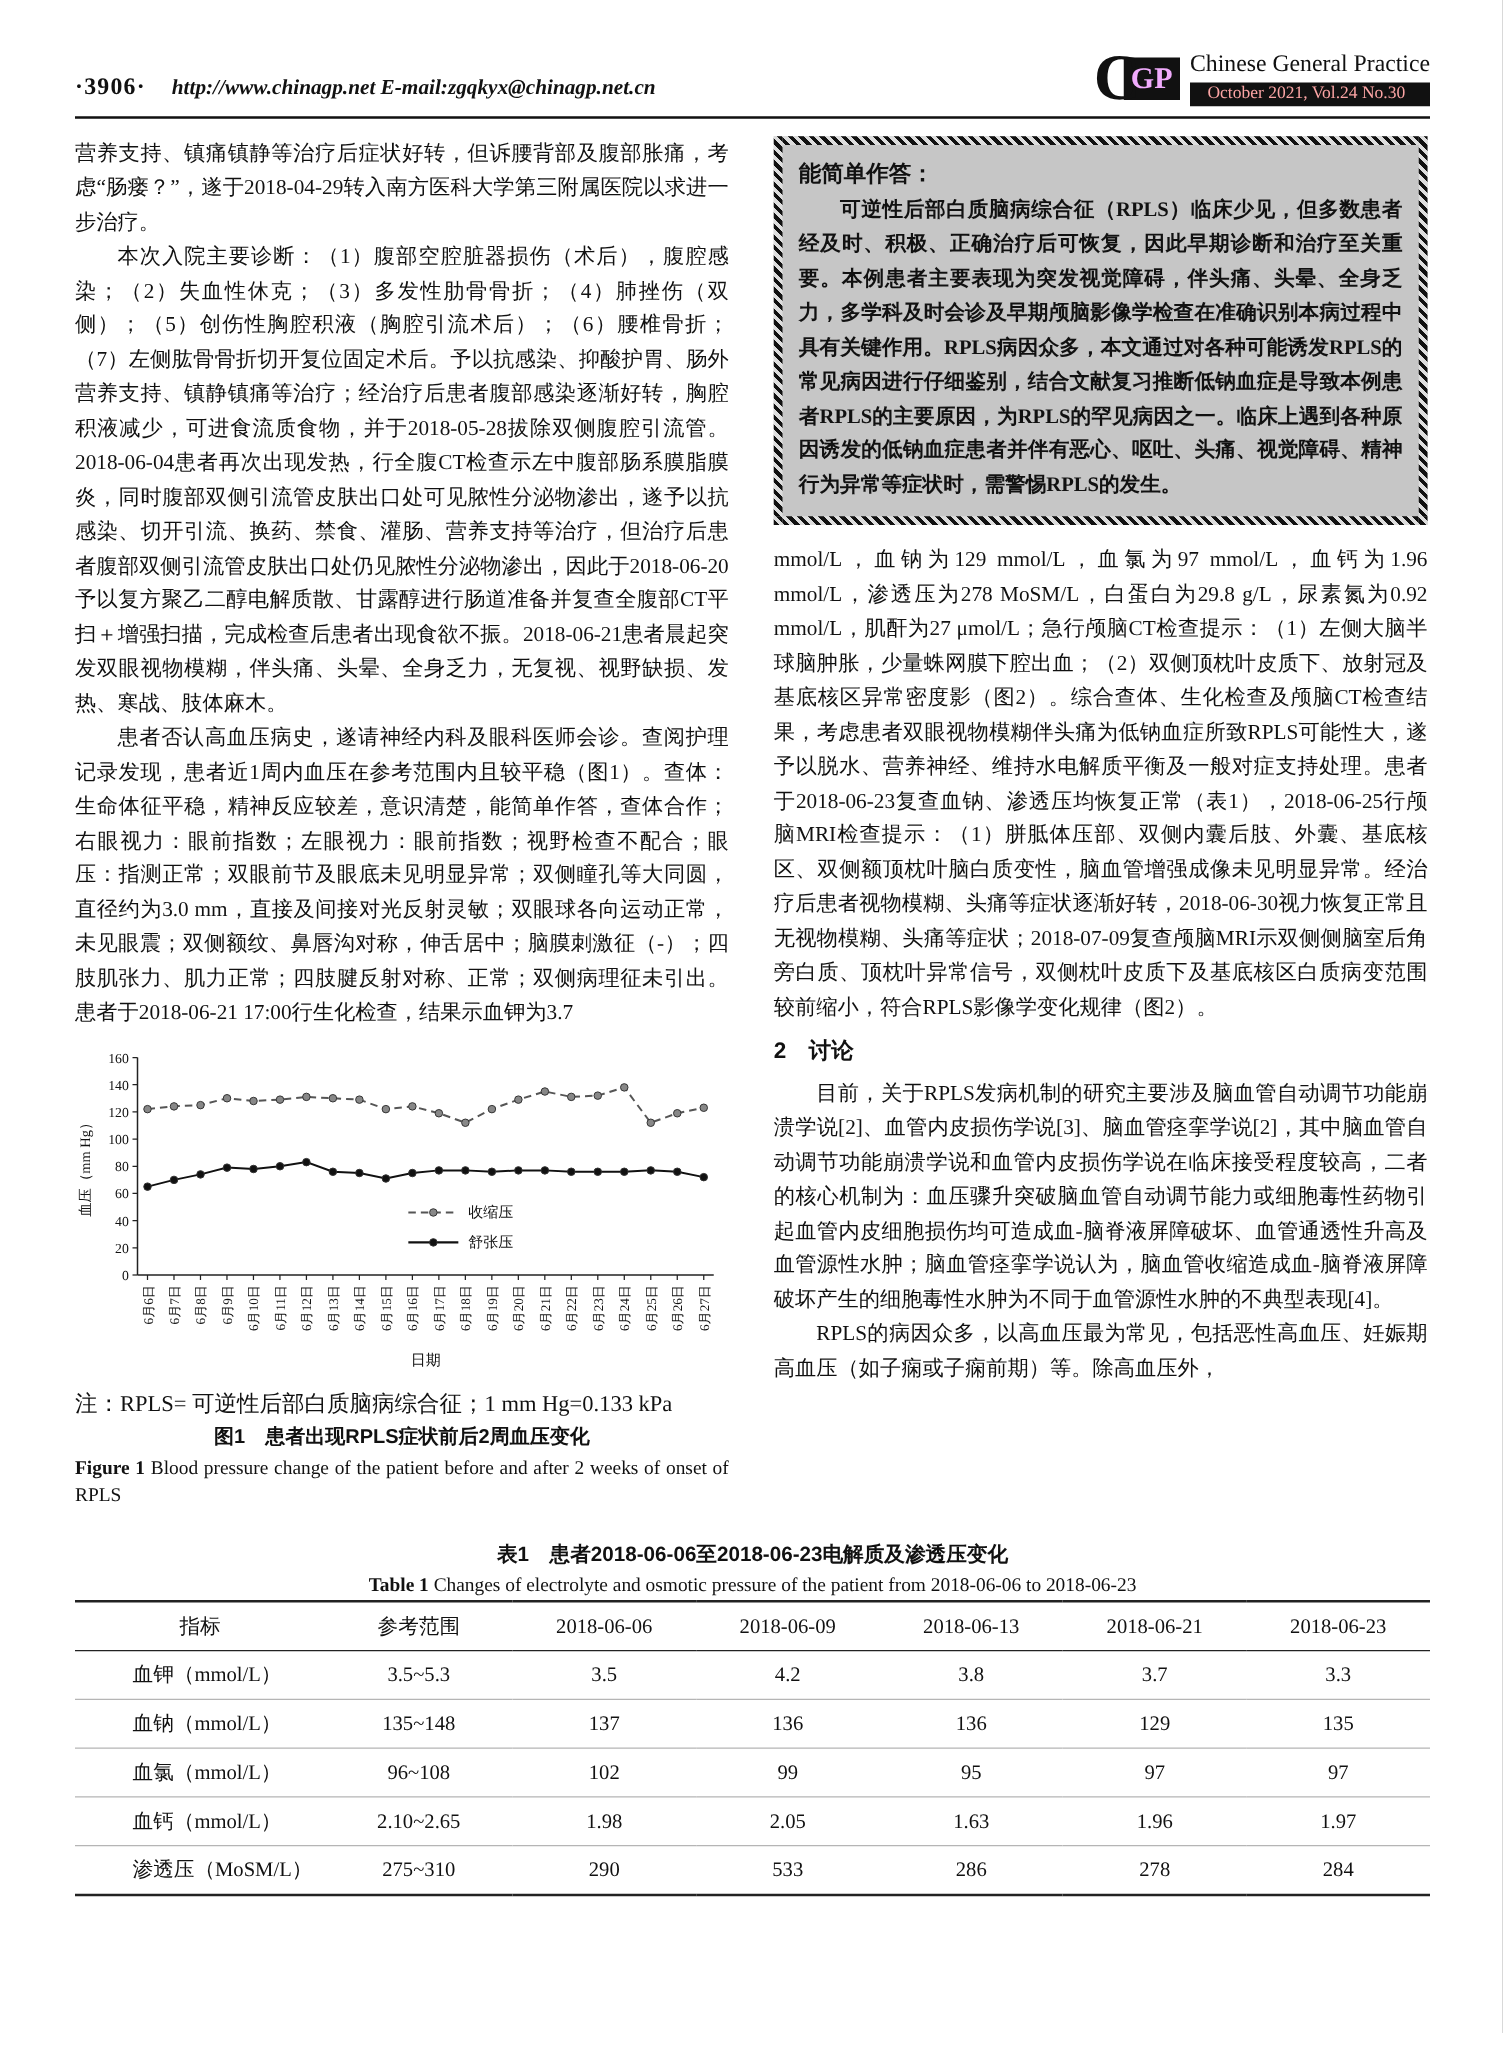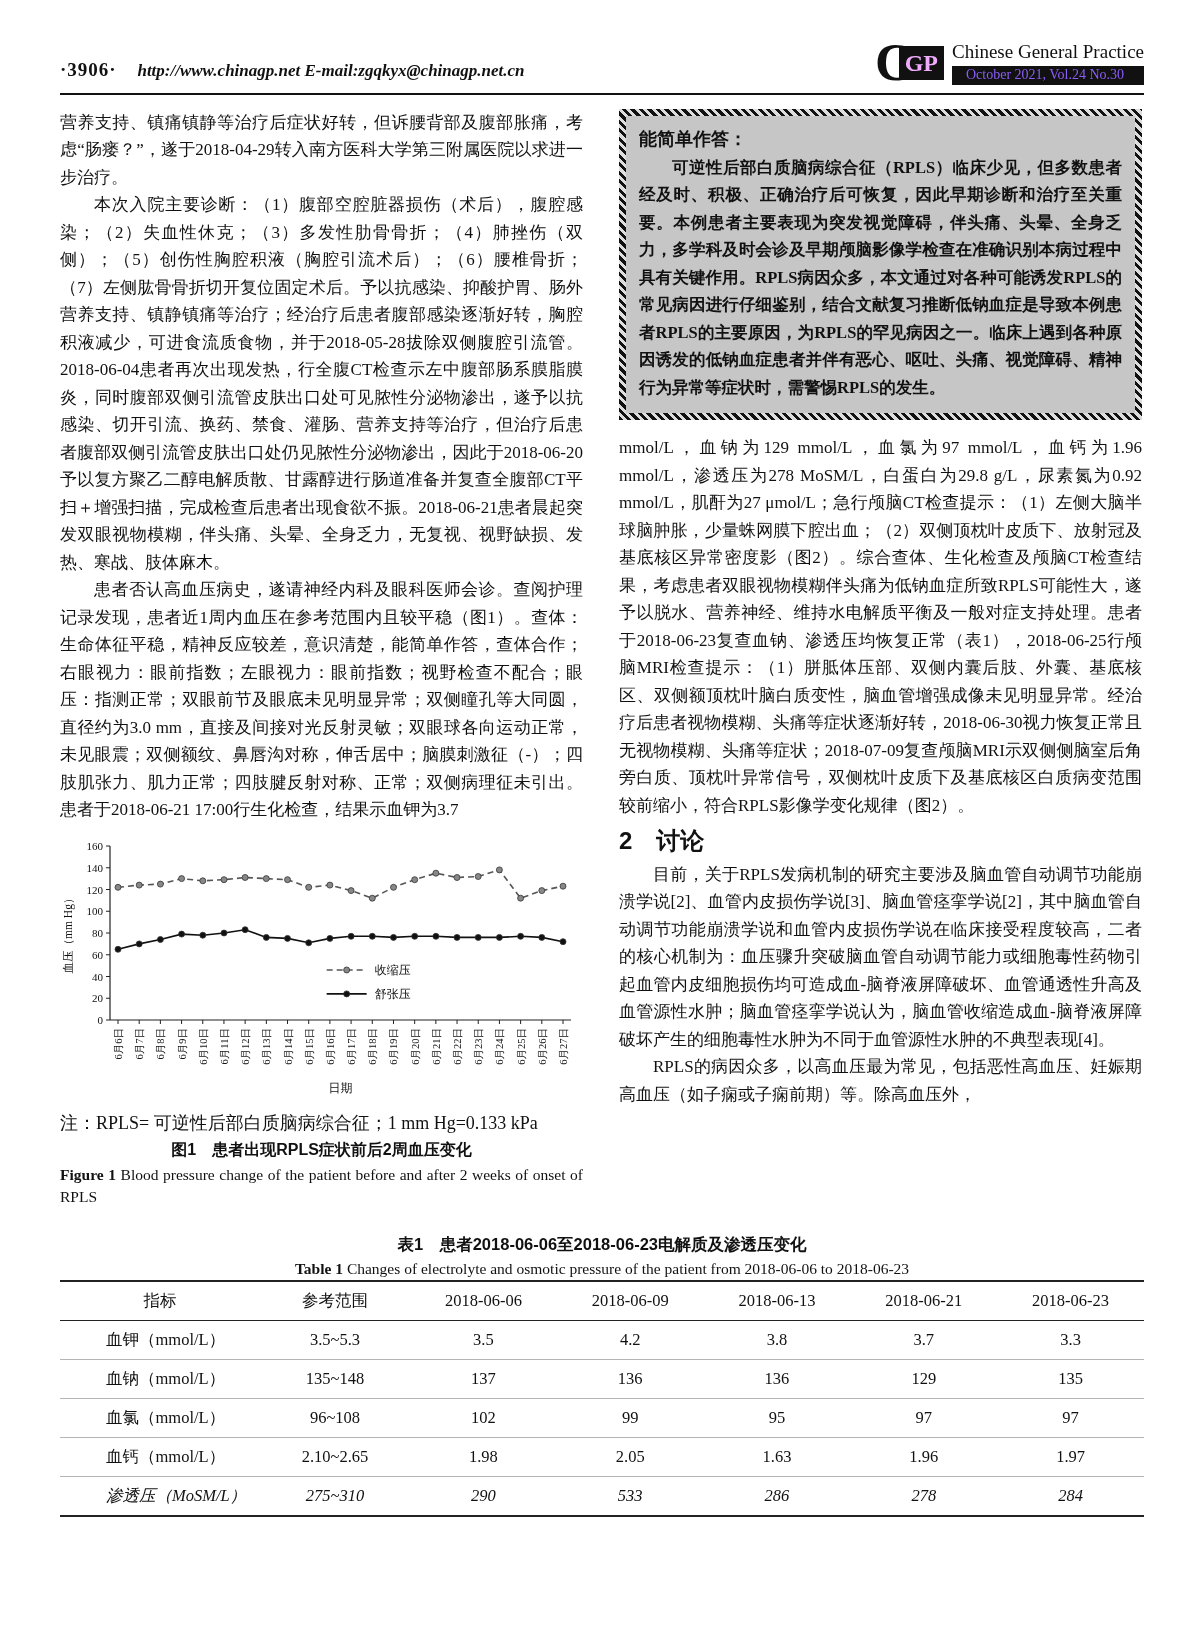--- a/index.html
+++ b/index.html
@@ -11,56 +11,56 @@
   .page-header { display:flex; justify-content:space-between; align-items:flex-end;
                  padding-bottom:6px; border-bottom:2px solid #111;gap:40px; }
   .header-left { font-size:19px; padding-bottom:6px; }
   .page-num { font-weight:bold; letter-spacing:1px; }
   .header-url { font-style:italic; font-weight:bold; font-size:17px; margin-left:16px; }
   .logo { display:flex; align-items:center; }
   .logo-c { font-size:52px; font-weight:bold; line-height:0.9; margin-right:-14px; z-index:2; }
   .logo-gp { background:#111; color:#f0abfc; font-weight:bold; font-size:24px; padding:4px 6px 3px; z-index:1; }
   .logo-text { margin-left:8px; }
   .logo-text .name { font-size:19px; font-weight:normal; }
-  .logo-text .issue { background:#111; color:#8b5cf6; font-size:14px; padding:1px 14px 2px; margin-top:3px; }
+  .logo-text .issue { background:#111; color:#fca5a5; font-size:14px; padding:1px 14px 2px; margin-top:3px; }
 
   
   .columns { display:flex; gap:36px; margin-top:14px; }
   .col { width:523px; font-size:17px; line-height:27.5px; text-align:justify; }
   .col p { margin:0; }
   .indent { text-indent:2em; }
 
   
   .keypoints { border:7px solid #000;
                border-image:repeating-linear-gradient(45deg,#111 0 3px,#ddd 3px 6px) 7;
                background:#c6c6c6; padding:8px 13px 12px; margin-bottom:14px; }
   .kp-title { font-weight:bold; font-size:18px; line-height:30px; }
   .kp-body { font-weight:bold; font-size:16.5px; line-height:27.5px; text-align:justify; text-indent:2em; }
 
-  .section-heading { font-size:24px; font-weight:bold; margin:8px 0 6px; font-family:"Liberation Sans", sans-serif; }
+  .section-heading { font-size:18px; font-weight:bold; margin:8px 0 6px; font-family:"Liberation Sans", sans-serif; }
 
   
   .chart-figure { margin:14px 0 0; }
   svg text { font-family:"Liberation Serif", serif; }
   .fig-note { font-size:18px; line-height:22px; margin-top:4px; }
   .fig-cap-cn { text-align:center; font-weight:bold; font-size:16px; line-height:24px;
                 font-family:"Liberation Sans", sans-serif; margin-top:4px; }
   .fig-cap-en { font-size:15.5px; line-height:22px; margin-top:2px; }
   .fig-cap-en .blb, .tbl-cap-en .blb { font-weight:bold; }
 
   
   .table-section { margin-top:24px; }
   .tbl-cap-cn { text-align:center; font-weight:bold; font-size:16.5px; line-height:24px;
                 font-family:"Liberation Sans", sans-serif; }
   .tbl-cap-en { text-align:center; font-size:15.5px; line-height:22px; margin:2px 0 0; }
   table.t1 { width:100%; border-collapse:collapse; font-size:16.5px;
              border-top:2px solid #222; border-bottom:2px solid #222; }
   table.t1 th { font-weight:normal; border-bottom:1px solid #222; padding:8px 4px; text-align:center; }
   table.t1 td { border-bottom:1px solid #b5b5b5; padding:8px 4px; text-align:center; }
-  table.t1 tbody tr:last-child td { border-bottom:none;font-style:italic; }
+  table.t1 tbody tr:last-child td { border-bottom:none; }
   table.t1 td.c-label { text-align:left; padding-left:46px; }
   table.t1 th:nth-child(1) { width:200px; }
   table.t1 th:nth-child(2) { width:150px; }
 </style>
 </head>
 <body>
 
 <div class="page">
   <div class="inner">
 

